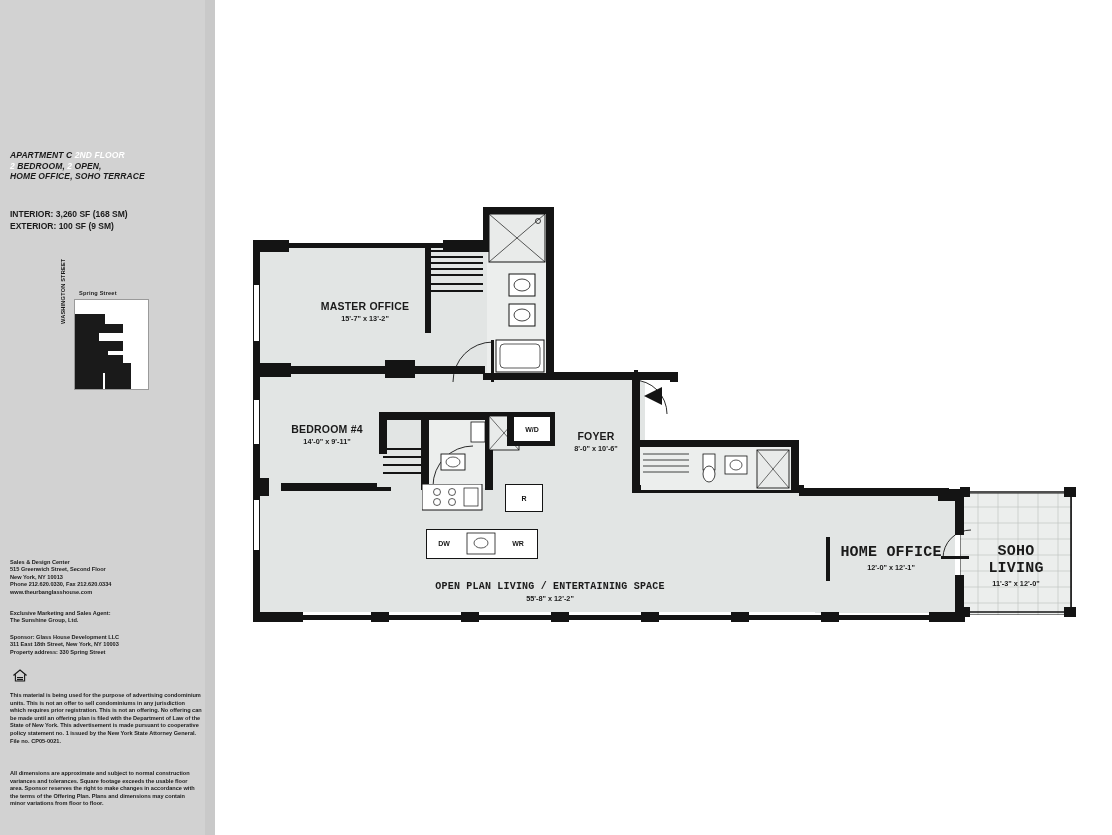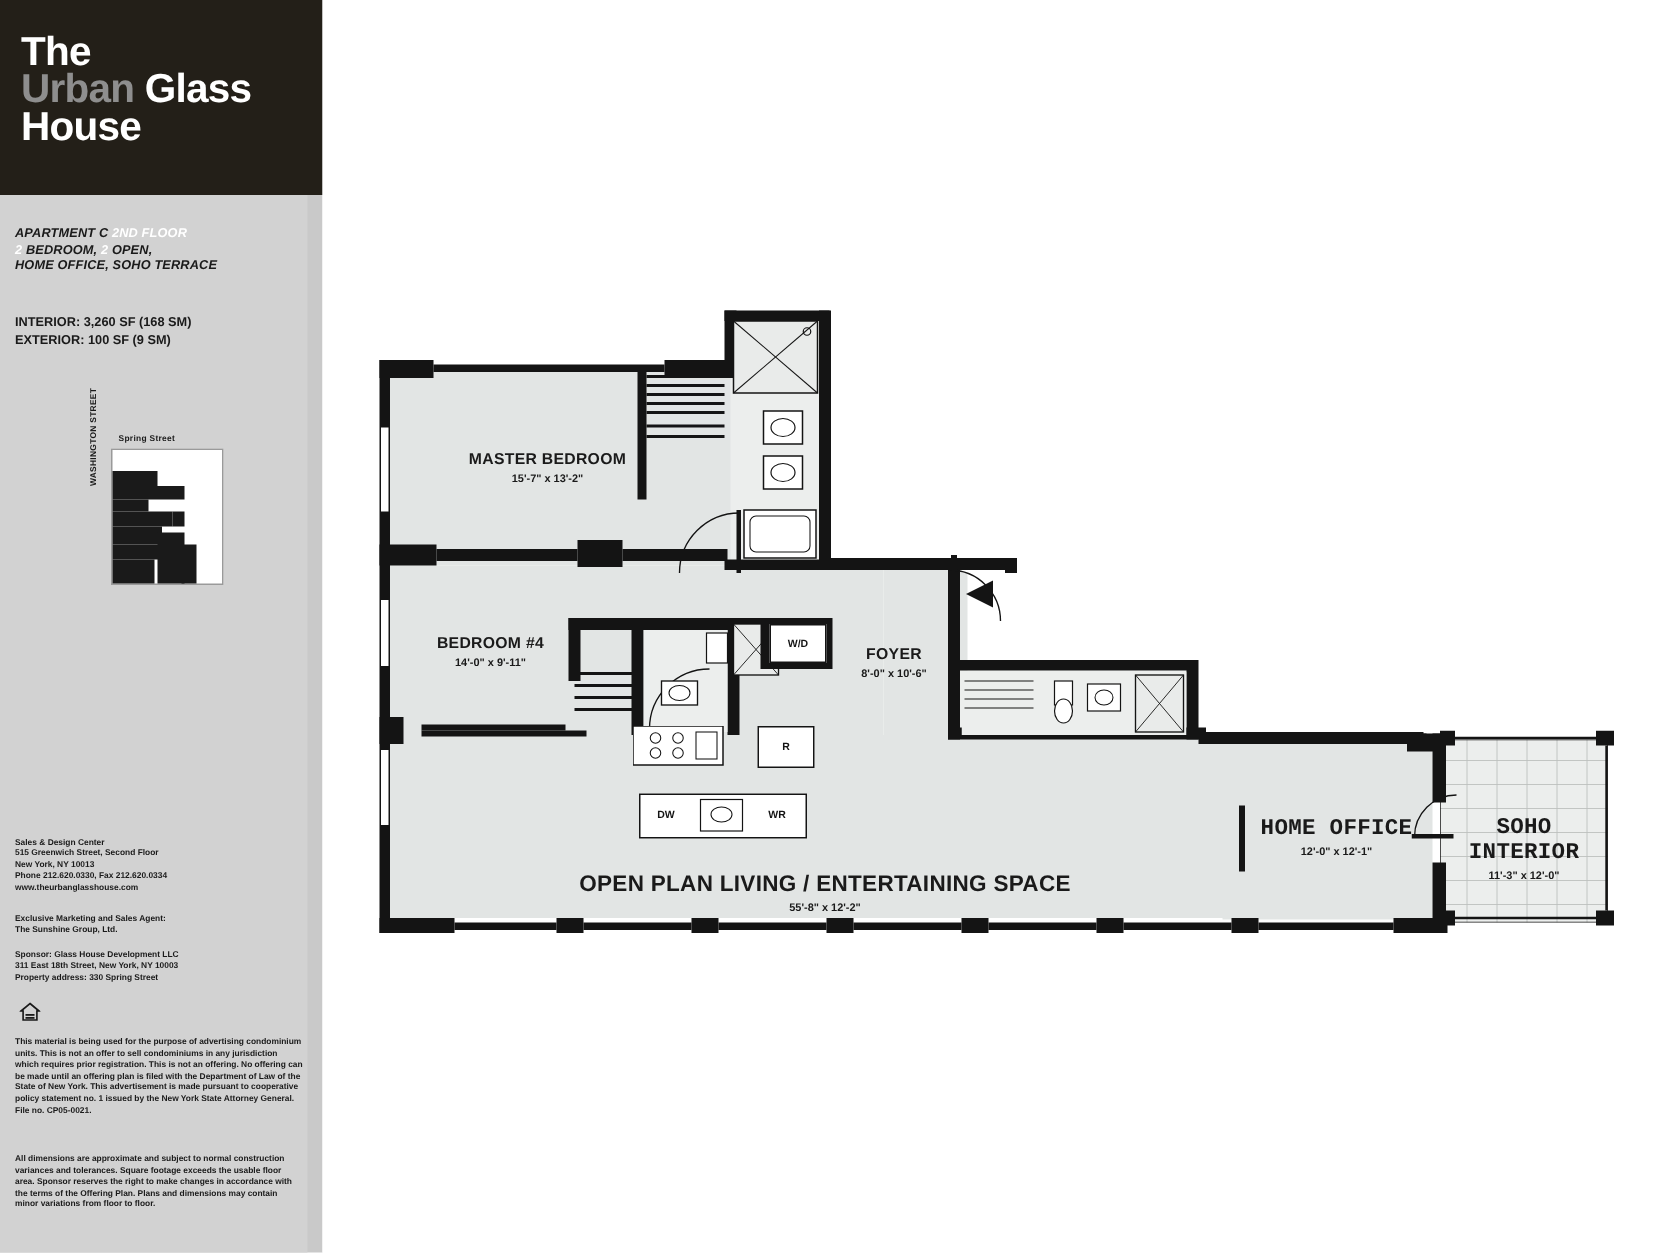--- a/index.html
+++ b/index.html
@@ -196,21 +196,22 @@
     text-align: center;
     color: #1a1a1a;
   }
   .lbl .name {
     font-size: 10.5px;
     font-weight: bold;
     letter-spacing: 0.2px;
     white-space: nowrap;
   }
   .lbl .name.big {
-    font-size: 15px;
+    font-size: 10px;
+    font-family: Liberation Mono, monospace;
   }
   .lbl .name.small {
     font-size: 15px;
     font-family: Liberation Mono, monospace;
   }
   .lbl .dim {
     font-size: 7.3px;
     font-weight: bold;
     margin-top: 2px;
     white-space: nowrap;
@@ -229,27 +230,20 @@
   }
 </style>
 </head>
 <body>
 
 <div class="page">
 
   <div class="sidebar">
     <div class="sidebar-inner"></div>
 
-    <div class="logo-block">
-      <div class="logo-text">
-        <div>The</div>
-        <div><span class="grey">Urban</span> <span>Glass</span></div>
-        <div>House</div>
-      </div>
-    </div>
 
     <div class="apt-info">
       <div><span>APARTMENT C</span><span class="hl"> 2ND FLOOR</span></div>
       <div><span class="hl">2</span><span> BEDROOM, </span><span class="hl">2</span><span> OPEN,</span></div>
       <div>HOME OFFICE, SOHO TERRACE</div>
     </div>
 
     <div class="area-info">
       <div>INTERIOR: 3,260 SF (168 SM)</div>
       <div>EXTERIOR: 100 SF (9 SM)</div>
@@ -512,42 +506,42 @@
       <rect x="104" y="120" width="12" height="10" fill="#141414"></rect>
       <line x1="10" y1="5" x2="104" y2="5" stroke="#141414" stroke-width="1.6"></line>
       <line x1="10" y1="125" x2="104" y2="125" stroke="#141414" stroke-width="1.6"></line>
       <line x1="111" y1="10" x2="111" y2="120" stroke="#141414" stroke-width="1.6"></line>
     </svg>
 
     <div class="wall" style="left:38px; top:478px; width:16px; height:18px;"></div>
     <div class="wall" style="left:724px; top:489px; width:12px; height:10px;"></div>
 
     <div class="lbl" style="left:150px; top:300px; width:160px; margin-left:-80px;">
-      <div class="name">MASTER BEDROOM</div>
+      <div class="name">MASTER OFFICE</div>
       <div class="dim">15'-7" x 13'-2"</div>
     </div>
 
     <div class="lbl" style="left:112px; top:423px; width:160px; margin-left:-80px;">
       <div class="name">BEDROOM #4</div>
       <div class="dim">14'-0" x 9'-11"</div>
     </div>
 
     <div class="lbl" style="left:381px; top:430px; width:120px; margin-left:-60px;">
       <div class="name">FOYER</div>
       <div class="dim">8'-0" x 10'-6"</div>
     </div>
 
     <div class="lbl" style="left:676px; top:544px; width:140px; margin-left:-70px;">
       <div class="name small">HOME OFFICE</div>
       <div class="dim">12'-0" x 12'-1"</div>
     </div>
 
     <div class="lbl" style="left:801px; top:543px; width:120px; margin-left:-60px;">
       <div class="name small">SOHO</div>
-      <div class="name small">INTERIOR</div>
+      <div class="name small">LIVING</div>
       <div class="dim">11'-3" x 12'-0"</div>
     </div>
 
     <div class="lbl" style="left:335px; top:581px; width:420px; margin-left:-210px;">
       <div class="name big">OPEN PLAN LIVING / ENTERTAINING SPACE</div>
       <div class="dim">55'-8" x 12'-2"</div>
     </div>
 
   </div>
 </div>

